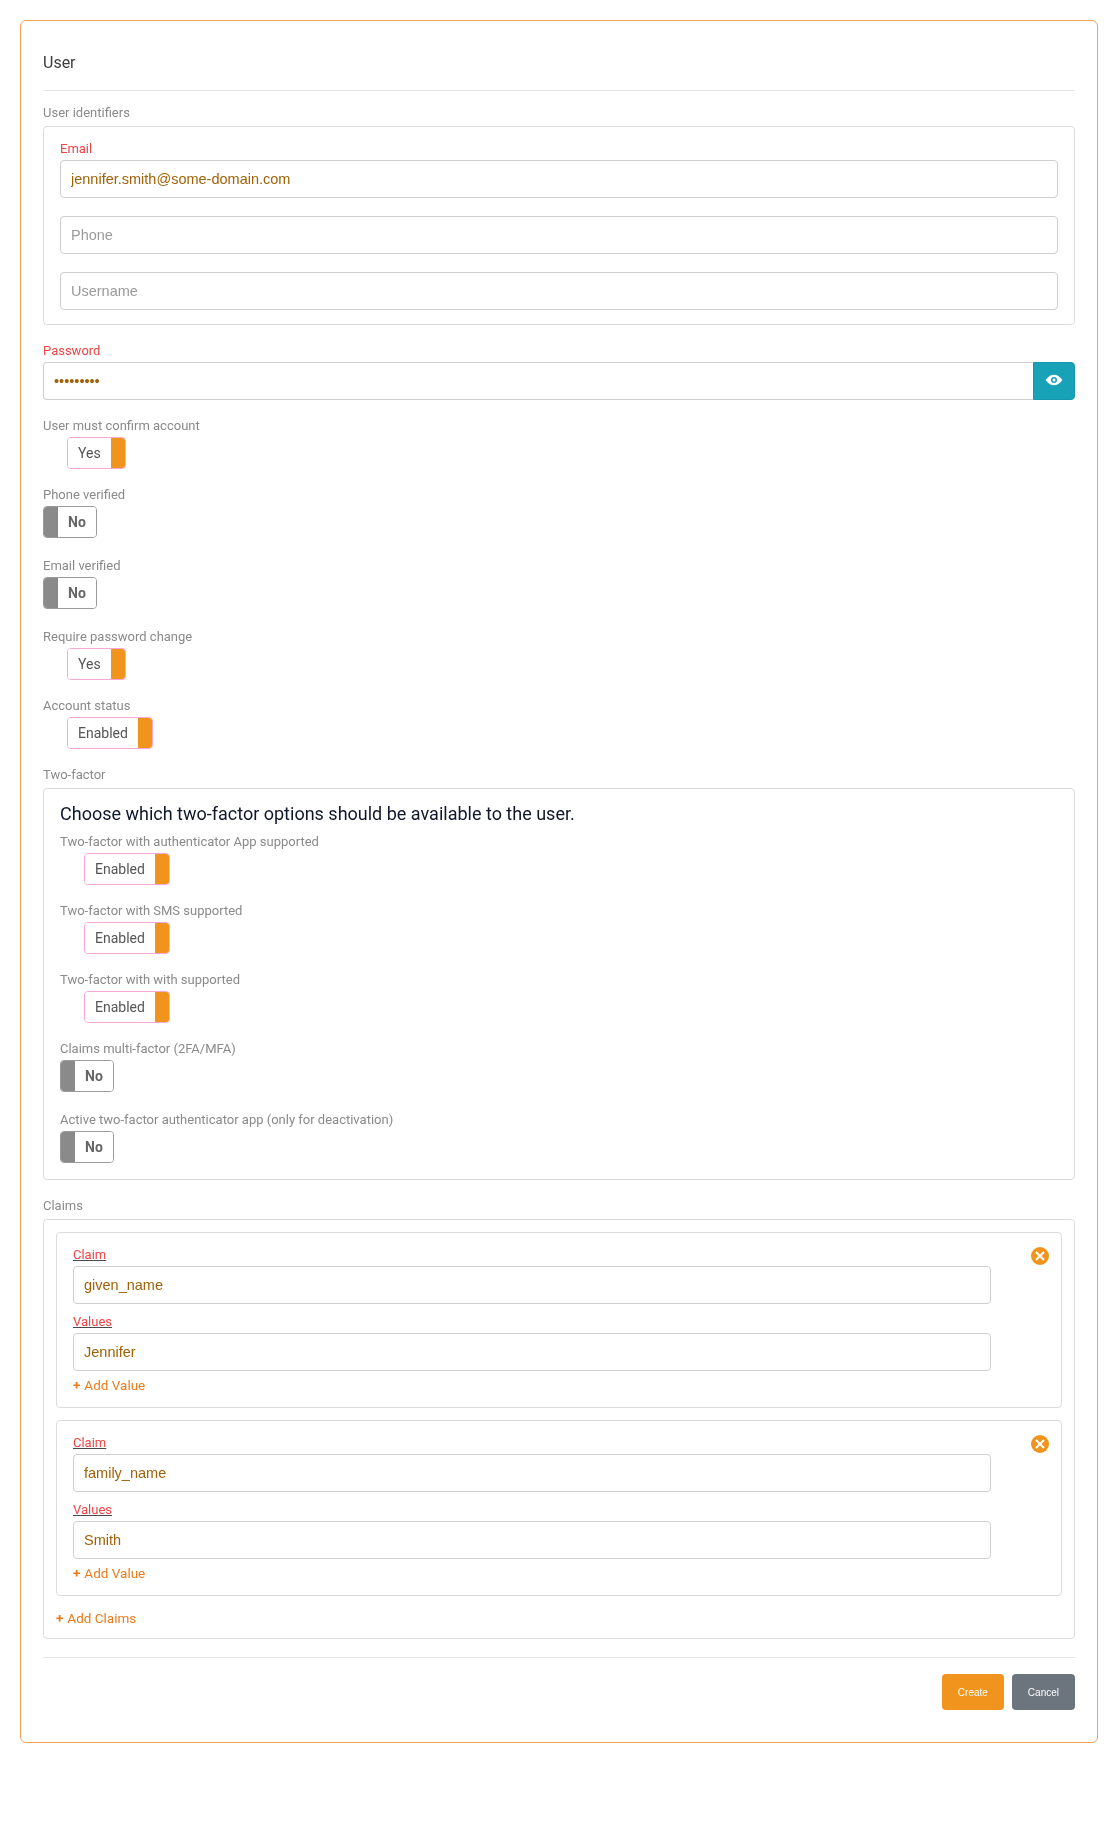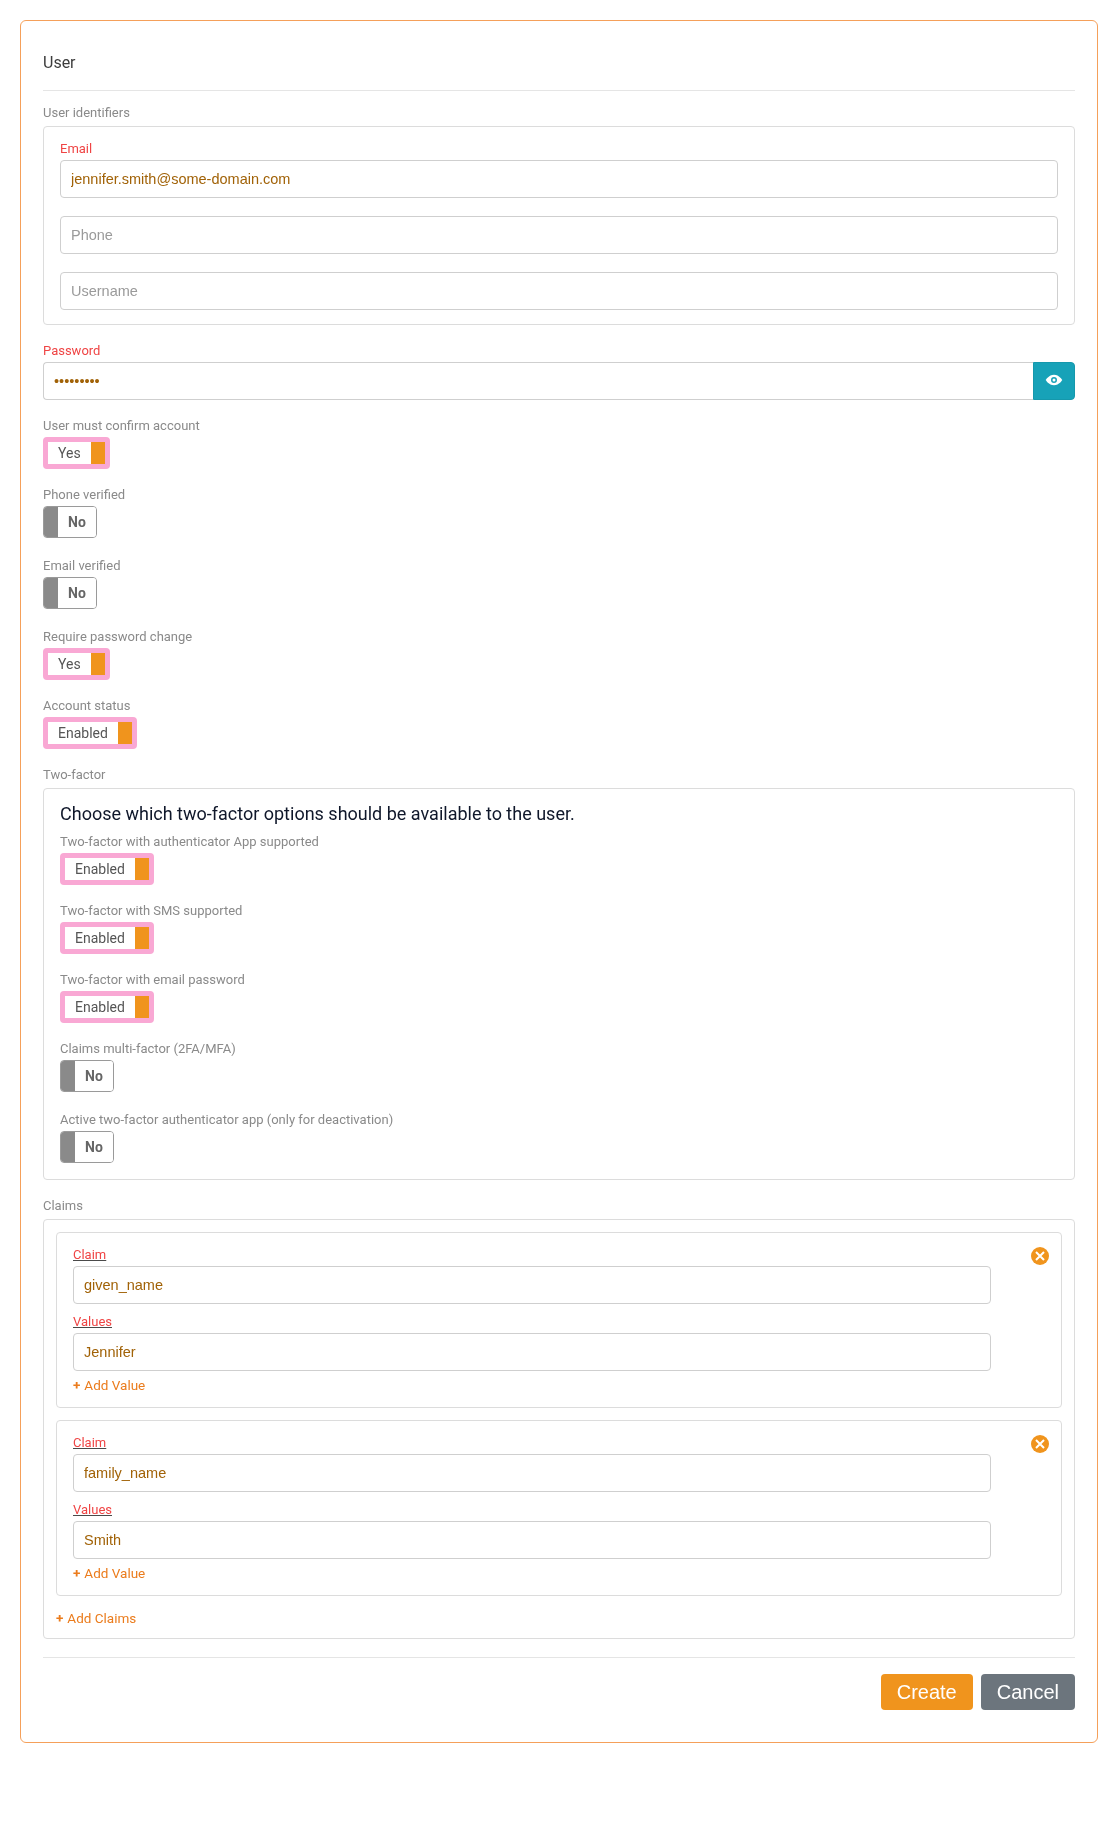--- a/index.html
+++ b/index.html
@@ -86,21 +86,21 @@
   }
   .toggle .lbl {
     display: flex;
     align-items: center;
     padding: 0 10px;
     font-size: 14px;
     background: #fff;
     color: #555;
   }
   .toggle .bar { width: 14px; }
-  .toggle.on { border: 5px solid #f9a8d4; }
+  .toggle.on { border: 1px solid #f9a8d4; margin-left: 24px; }
   .toggle.on .lbl { border-right: none; }
   .toggle.on .bar { background: #f0941d; }
   .toggle.off { border: 1px solid #9a9a9a; flex-direction: row-reverse; font-weight: bold; }
   .toggle.off .bar { background: #8a8a8a; }
   .toggle.off .lbl { color: #666; }
   .tf-note { color: #0f172a; font-size: 18px; margin-bottom: 10px; }
   .claim-block {
     border: 1px solid #dcdcdc;
     border-radius: 4px;
     padding: 14px 16px;
@@ -137,21 +137,21 @@
     margin-top: 18px;
     padding-top: 16px;
     display: flex;
     justify-content: flex-end;
     gap: 8px;
   }
   .btn {
     height: 36px;
     padding: 0 16px;
     border-radius: 4px;
-    font-size: 20px;
+    font-size: 10px;
     border: none;
     cursor: pointer;
     color: #fff;
   }
   .btn-primary { background: #f0941d; }
   .btn-secondary { background: #6c757d; }
 </style>
 </head>
 <body>
 
@@ -241,21 +241,21 @@
 
     <div class="toggle-wrap">
       <div class="legend">Two-factor with SMS supported</div>
       <div class="toggle on">
         <span class="lbl">Enabled</span>
         <span class="bar"></span>
       </div>
     </div>
 
     <div class="toggle-wrap">
-      <div class="legend">Two-factor with email password</div>
+      <div class="legend">Two-factor with with supported</div>
       <div class="toggle on">
         <span class="lbl">Enabled</span>
         <span class="bar"></span>
       </div>
     </div>
 
     <div class="toggle-wrap">
       <div class="legend">Claims multi-factor (2FA/MFA)</div>
       <div class="toggle off">
         <span class="lbl">No</span>

